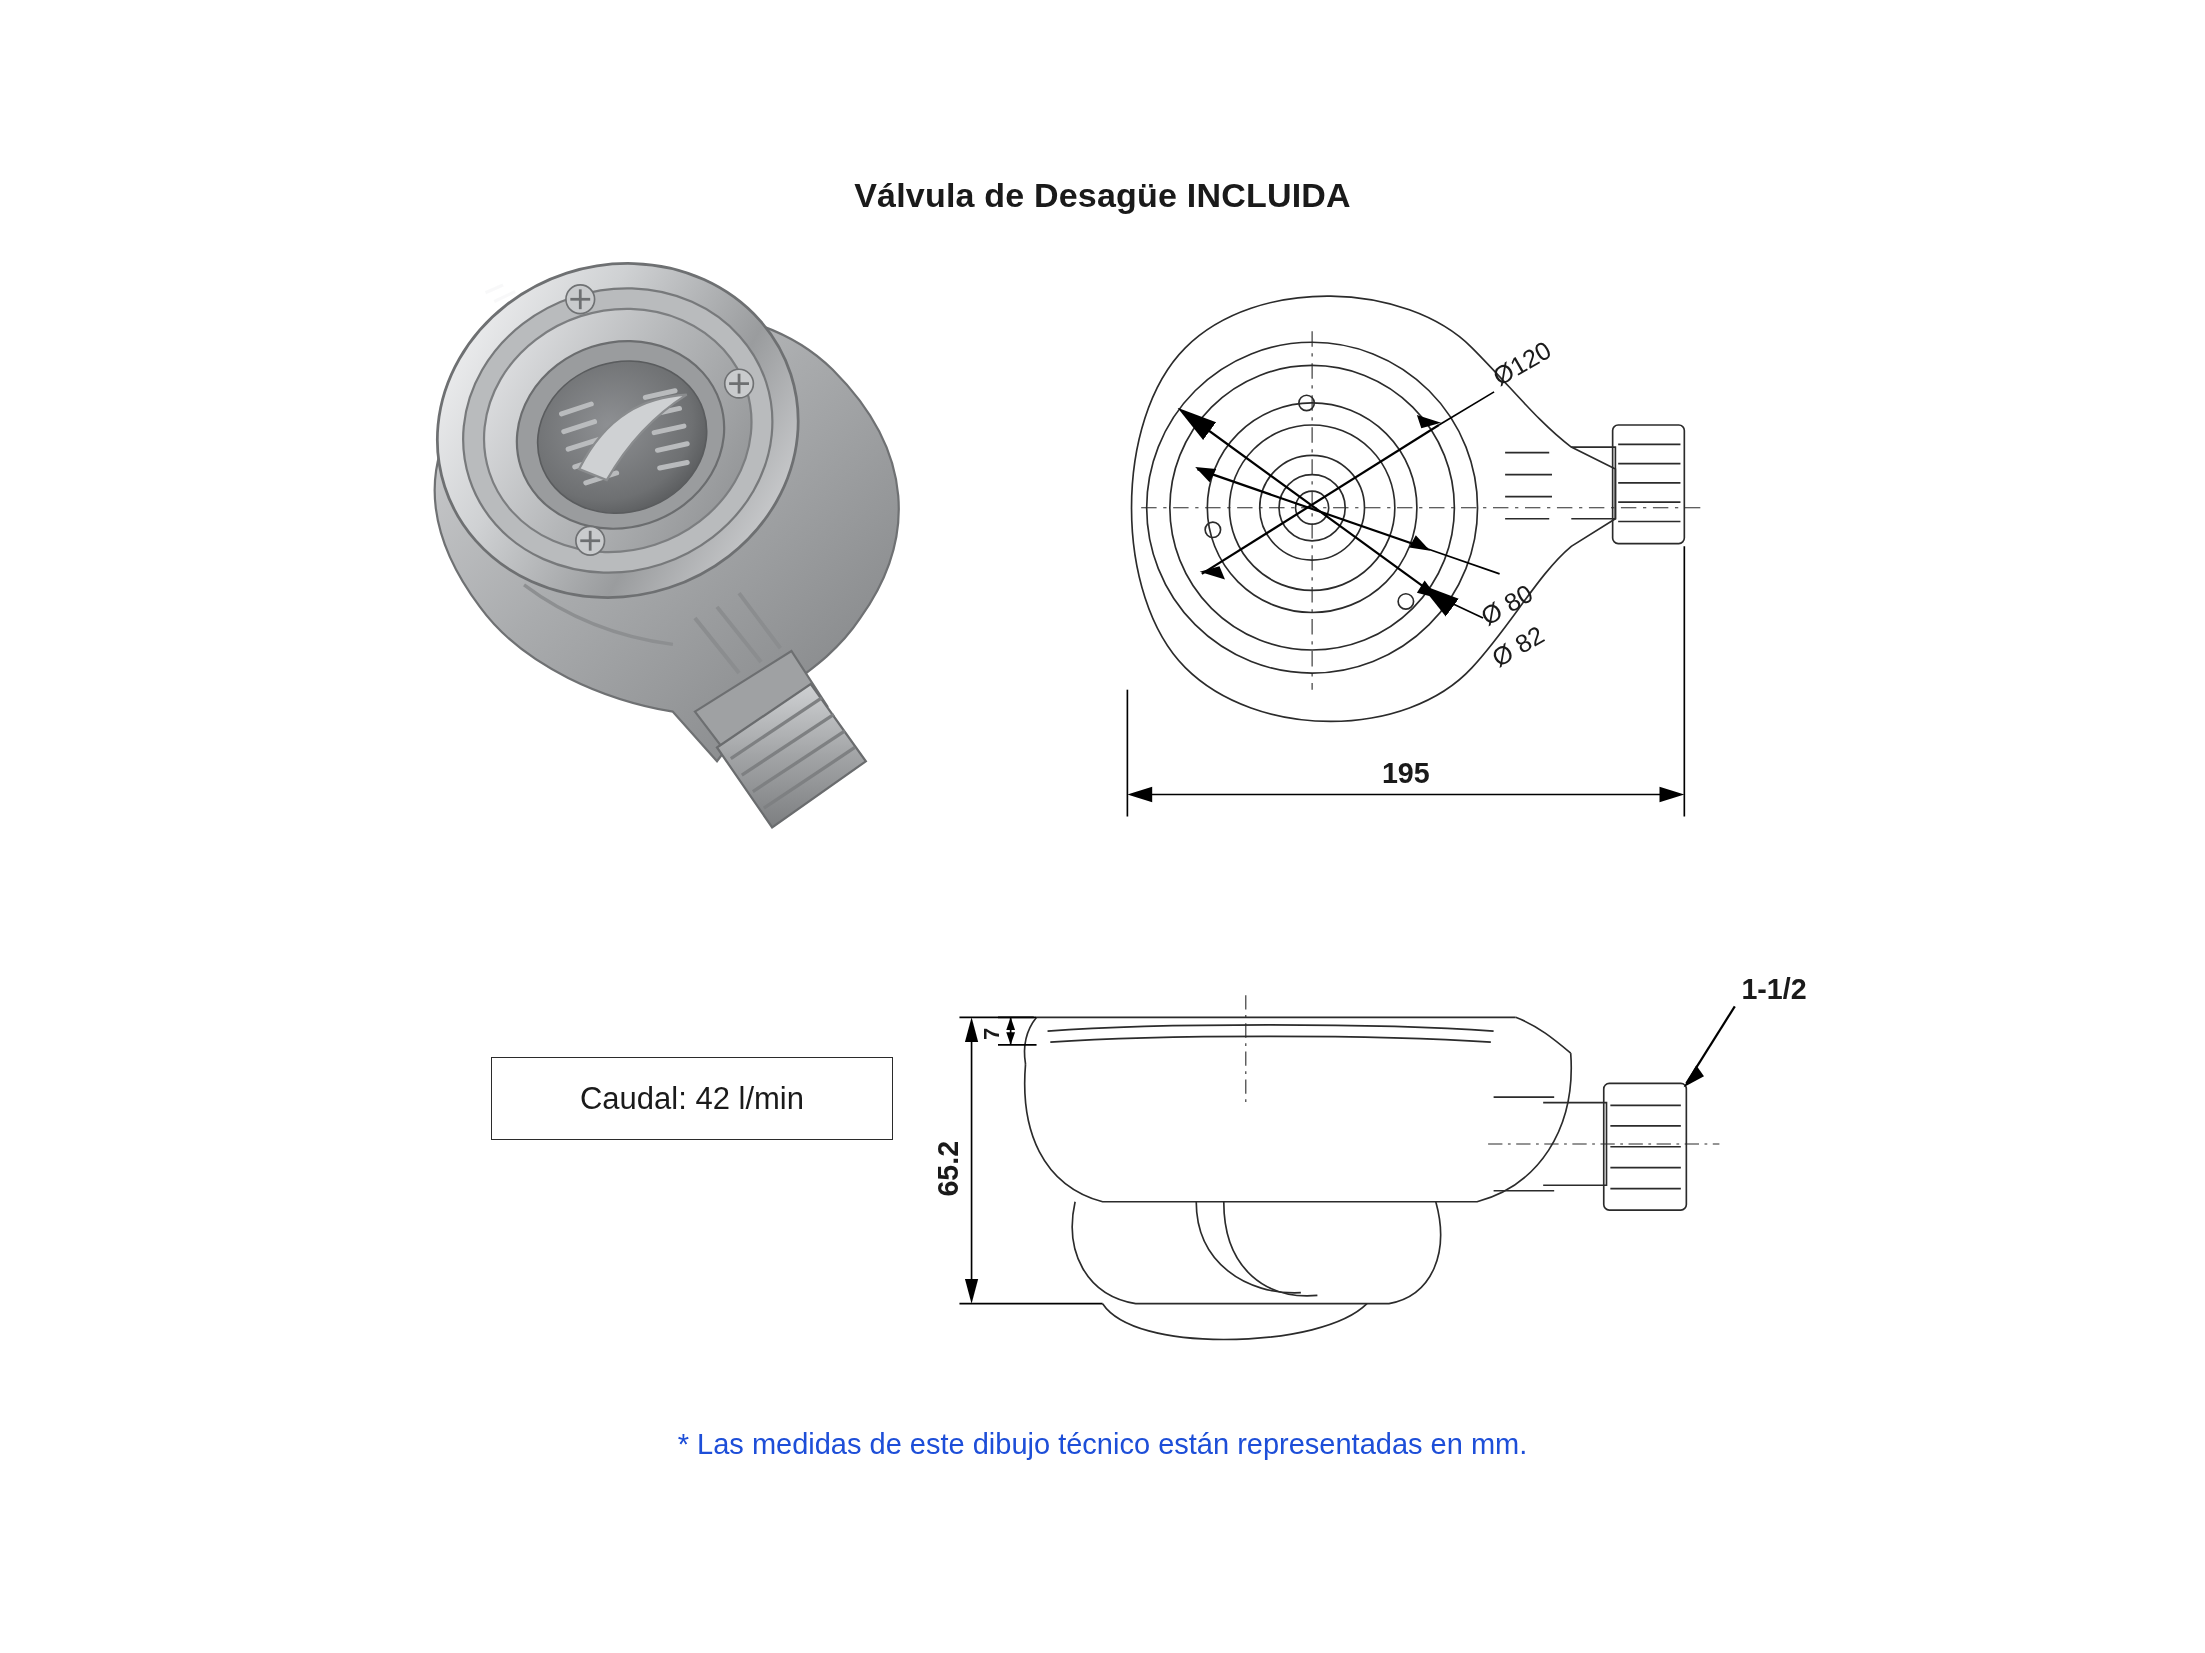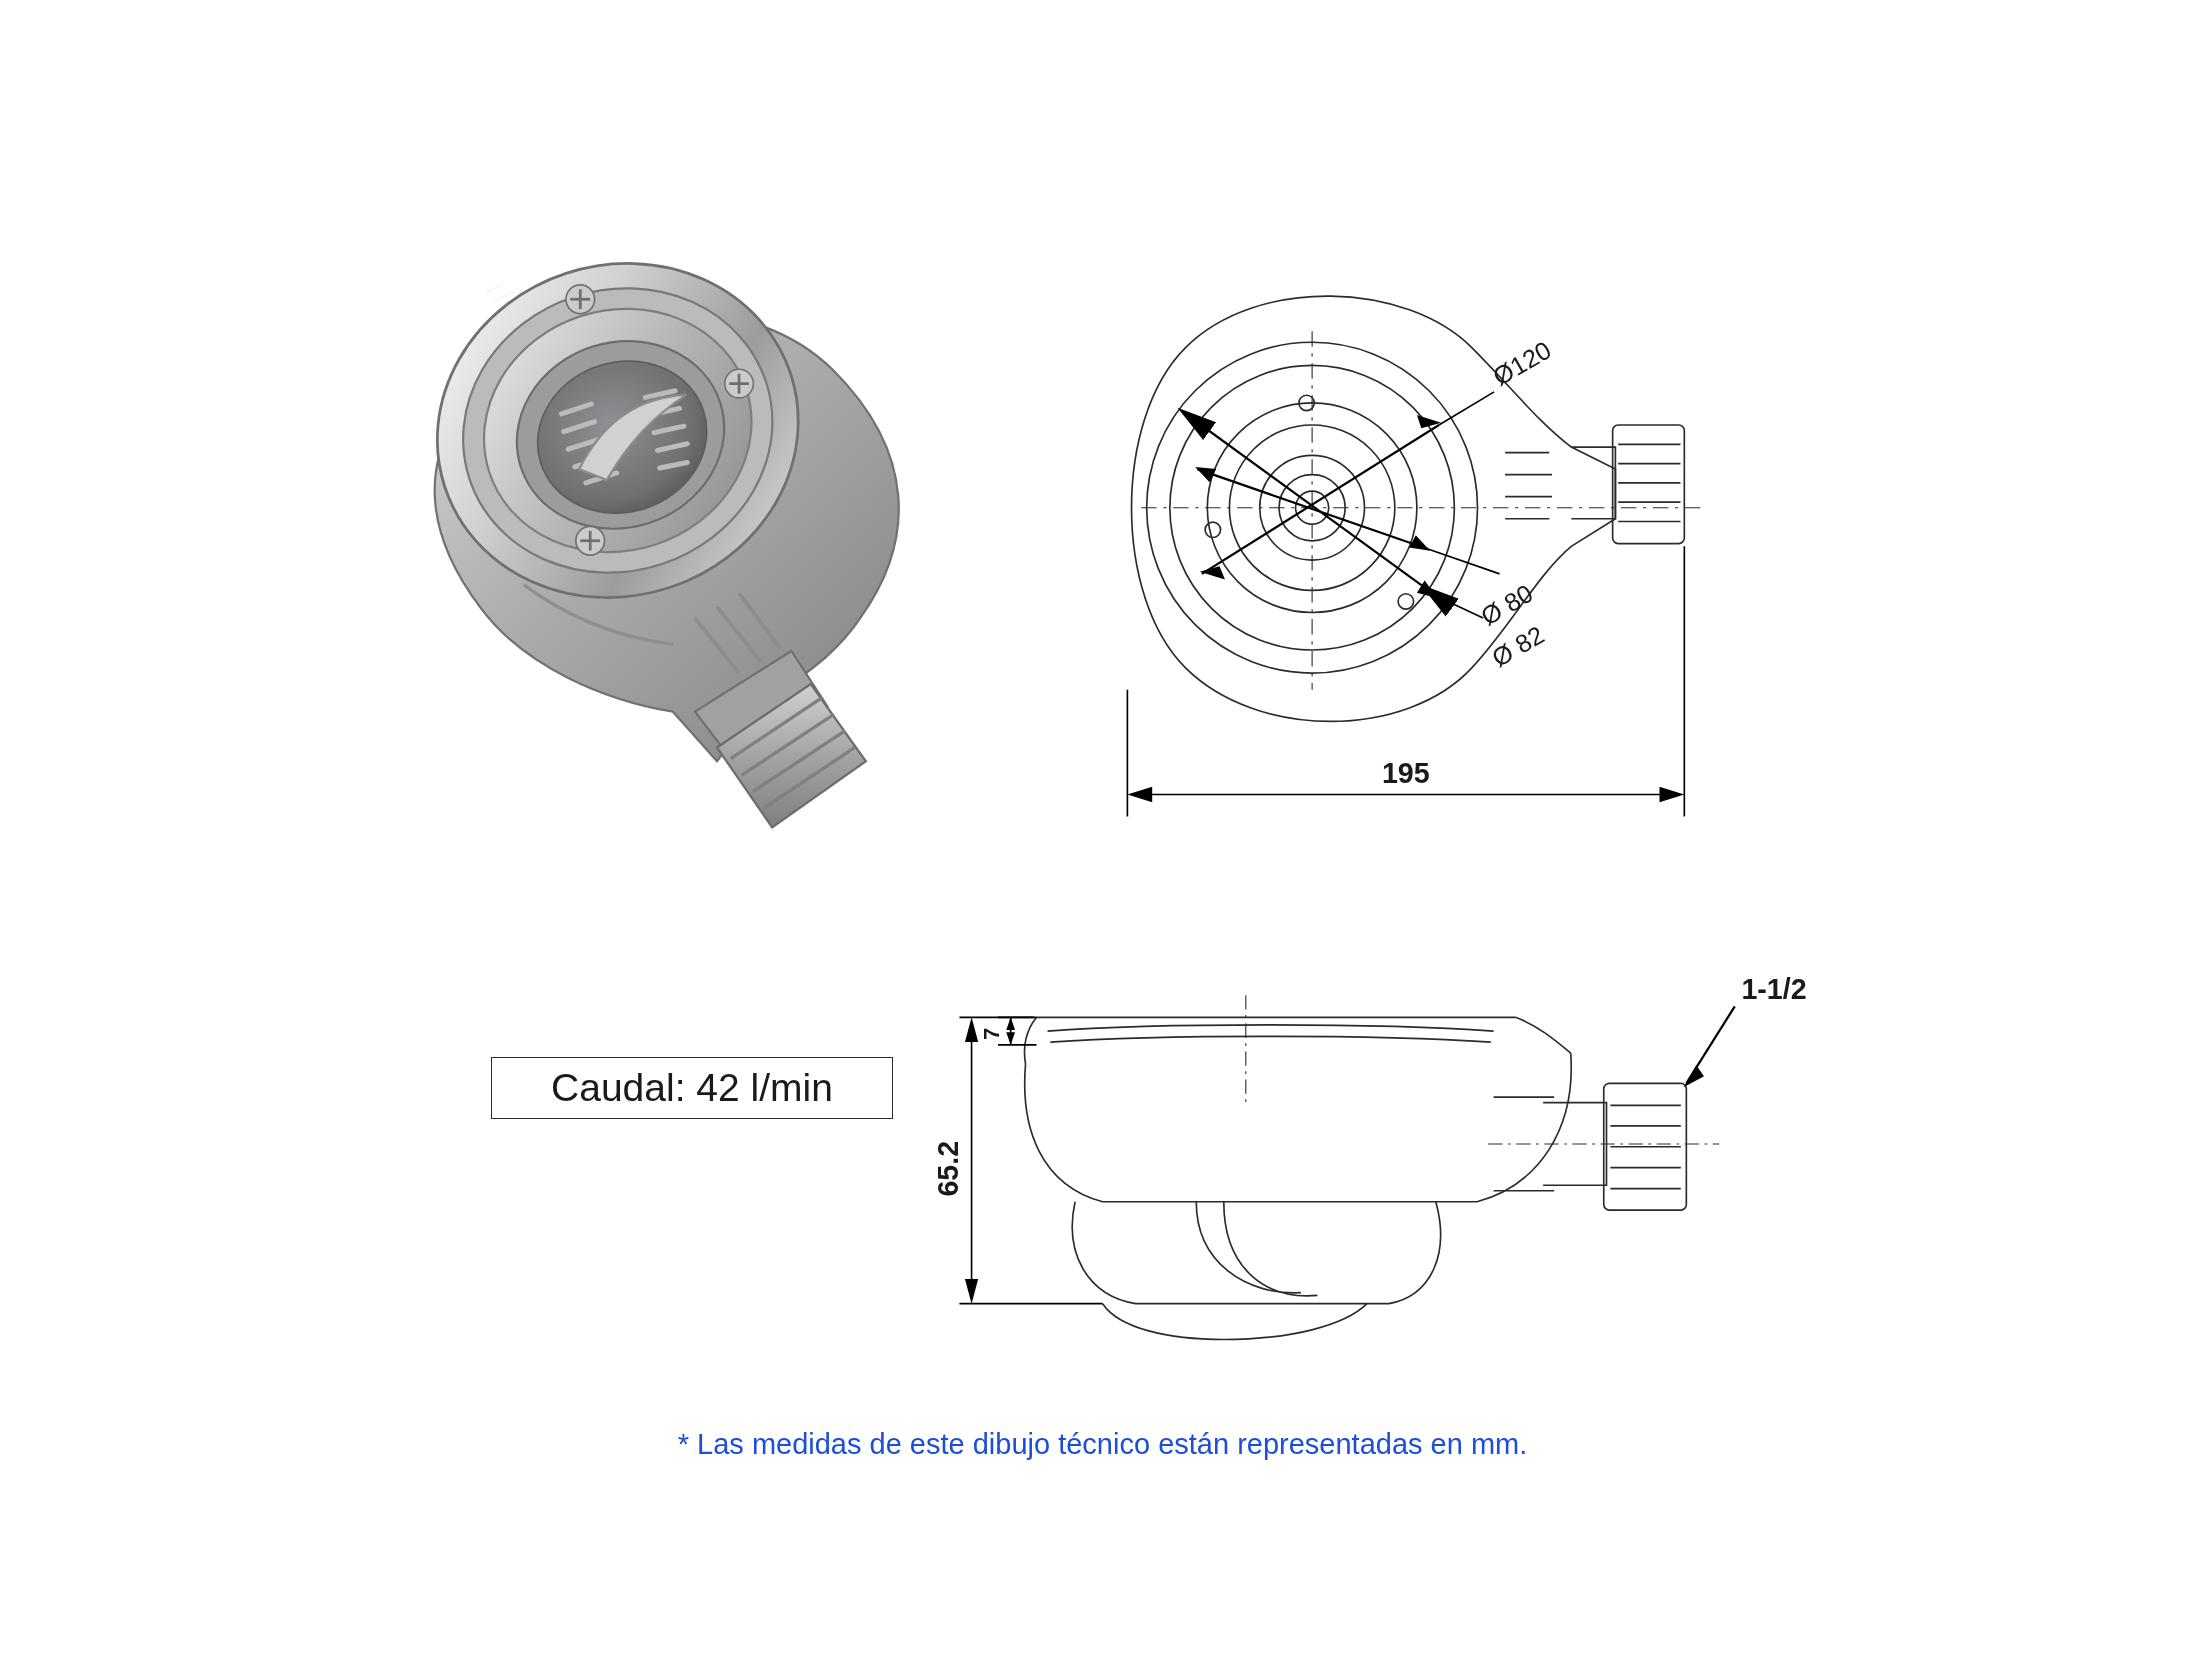--- a/index.html
+++ b/index.html
@@ -42,27 +42,27 @@
     height: 827px;
   }
   .photo-svg { display: block; }
 
   
   .caudal-box {
     position: absolute;
     left: 491px;
     top: 1057px;
     width: 402px;
-    height: 62px;
+    height: 83px;
     border: 1.7px solid #2b2b2b;
     box-sizing: border-box;
     display: flex;
     align-items: center;
     justify-content: center;
-    font-size: 39px;
+    font-size: 31px;
     background: #ffffff;
   }
 
   
   .tech-top {
     position: absolute;
     left: 1075px;
     top: 287px;
     width: 772px;
     height: 662px;
@@ -89,20 +89,21 @@
   svg text {
     font-family: "Liberation Sans", sans-serif;
     fill: #1a1a1a;
   }
 </style>
 </head>
 <body>
 
 <div class="page">
 
+  <div class="title">Válvula de Desagüe INCLUIDA</div>
 
   <div class="photo-wrap">
     <svg class="photo-svg" width="662" height="827" viewBox="0 0 1200 1500" xmlns="http://www.w3.org/2000/svg" role="img" aria-label="drain valve photo">
       <defs>
         <linearGradient id="bodyGrad" x1="0" y1="0" x2="1" y2="1">
           <stop offset="0%" stop-color="#d6d7d9"></stop>
           <stop offset="45%" stop-color="#a9abad"></stop>
           <stop offset="100%" stop-color="#7e8082"></stop>
         </linearGradient>
         <linearGradient id="ringGrad" x1="0" y1="0" x2="1" y2="1">

